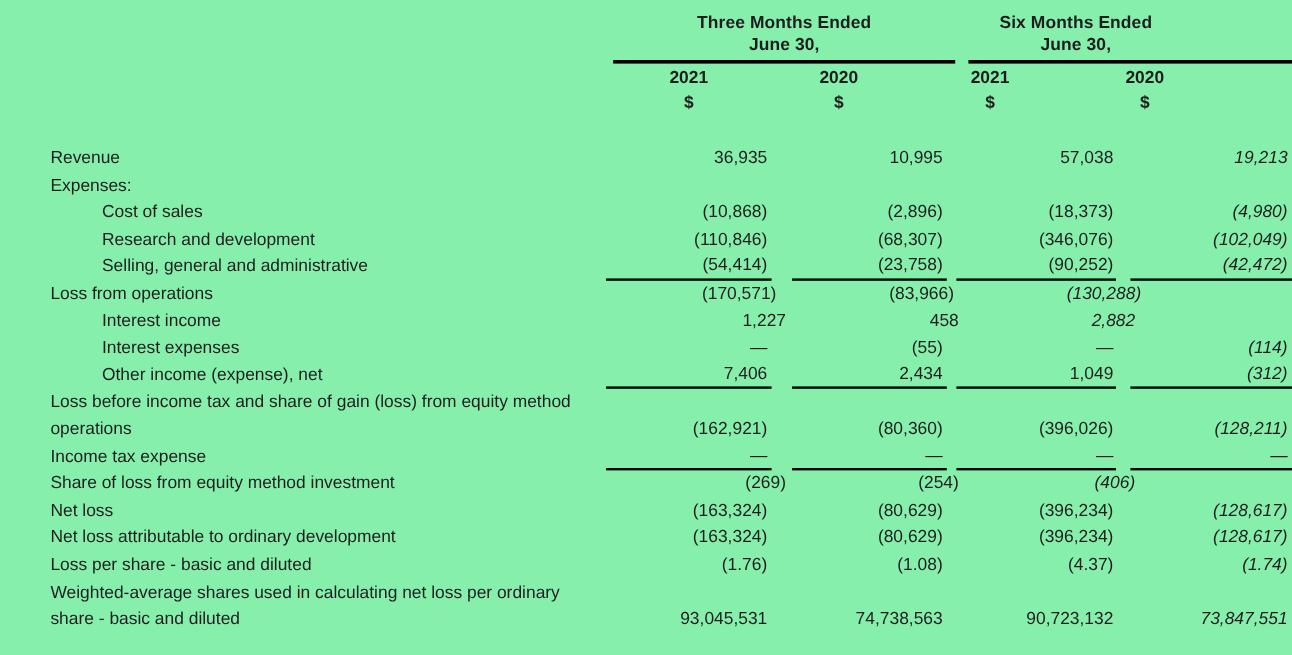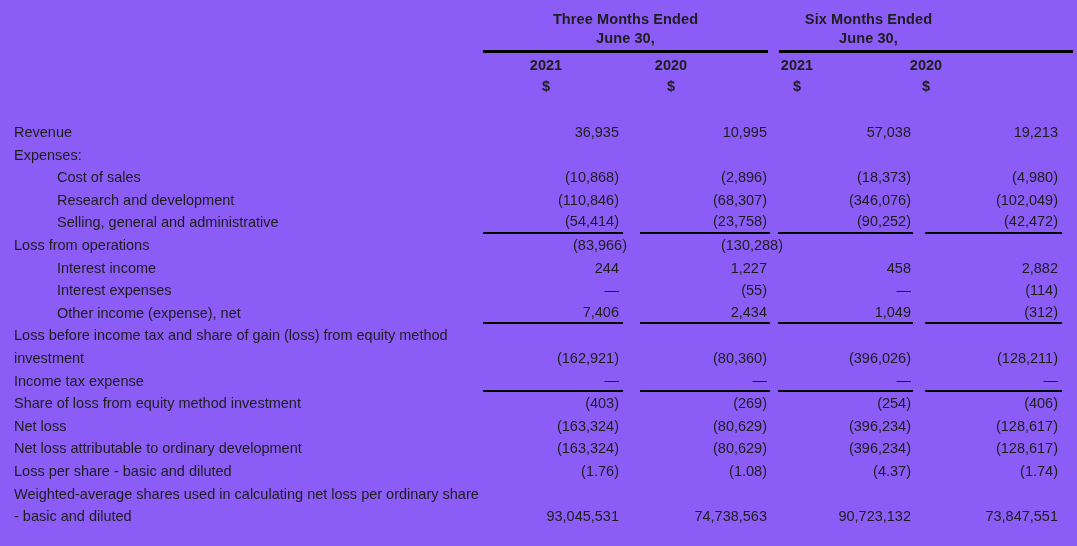--- a/index.html
+++ b/index.html
@@ -4,21 +4,21 @@
 <style>
   * { box-sizing: border-box; margin: 0; padding: 0; }
   html, body { background: #ffffff; }
   body {
     width: 1077px; height: 546px;
     font-family: "Liberation Sans", "DejaVu Sans", sans-serif;
     color: #1e1e1e;
     position: relative;
     overflow: hidden;
   }
-  .sheet { position: absolute; inset: 0; background: #8b5cf6; }
+  .sheet { position: absolute; inset: 0; background: #86efac; padding-left: 28px; }
 
   
   .thead { position: relative; height: 121px; font-weight: 700; font-size: 14.5px; }
   .gtitle {
     position: absolute; top: 10px; text-align: center; line-height: 19px;
     letter-spacing: 0.1px;
   }
   .gtitle.g1 { left: 483px; width: 285px; }
   .gtitle.g2 { left: 726px; width: 285px; }
   .grule { position: absolute; top: 50px; height: 2.5px; background: #000; }
@@ -43,21 +43,21 @@
   .row.tall .c-label { display: flex; align-items: flex-end; }
   .c-label .lbl { line-height: 22.6px; }
   .indent .lbl { padding-left: 43px; text-align: right; }
   .num { justify-content: flex-end; text-align: right; white-space: nowrap; }
   .c1 { width: 140px; padding-right: 4px; }
   .g1s { width: 17px; }
   .c2 { width: 130px; padding-right: 3px; }
   .g2s { width: 8px; }
   .c3 { width: 135px; padding-right: 2px; }
   .g3s { width: 12px; }
-  .c4 { width: 137px; padding-right: 4px; }
+  .c4 { width: 137px; padding-right: 4px; font-style: italic; }
   .rule-below .c1, .rule-below .c2, .rule-below .c3, .rule-below .c4 {
     border-bottom: 2.5px solid #000;
   }
 </style>
 </head>
 <body>
 
 <div class="sheet">
 
   <div class="thead">
@@ -147,32 +147,32 @@
         <div class="cell g2s"></div>
       <div class="cell num c3">(90,252)</div>
         <div class="cell g3s"></div>
       <div class="cell num c4">(42,472)</div>
     </div>
 
     <div class="row">
       <div class="cell c-label">
           <span class="lbl">Loss from operations</span>
         </div>
+      <div class="cell num c1">(170,571)</div>
         <div class="cell g1s"></div>
       <div class="cell num c2">(83,966)</div>
         <div class="cell g2s"></div>
         <div class="cell g3s"></div>
       <div class="cell num c4">(130,288)</div>
     </div>
 
     <div class="row indent">
       <div class="cell c-label">
           <span class="lbl">Interest income</span>
         </div>
-      <div class="cell num c1">244</div>
         <div class="cell g1s"></div>
       <div class="cell num c2">1,227</div>
         <div class="cell g2s"></div>
       <div class="cell num c3">458</div>
         <div class="cell g3s"></div>
       <div class="cell num c4">2,882</div>
     </div>
 
     <div class="row indent">
       <div class="cell c-label">
@@ -195,21 +195,21 @@
         <div class="cell g1s"></div>
       <div class="cell num c2">2,434</div>
         <div class="cell g2s"></div>
       <div class="cell num c3">1,049</div>
         <div class="cell g3s"></div>
       <div class="cell num c4">(312)</div>
     </div>
 
     <div class="row tall">
       <div class="cell c-label">
-          <span class="lbl">Loss before income tax and share of gain (loss) from equity method investment</span>
+          <span class="lbl">Loss before income tax and share of gain (loss) from equity method operations</span>
         </div>
       <div class="cell num c1">(162,921)</div>
         <div class="cell g1s"></div>
       <div class="cell num c2">(80,360)</div>
         <div class="cell g2s"></div>
       <div class="cell num c3">(396,026)</div>
         <div class="cell g3s"></div>
       <div class="cell num c4">(128,211)</div>
     </div>
 
@@ -223,21 +223,20 @@
         <div class="cell g2s"></div>
       <div class="cell num c3">—</div>
         <div class="cell g3s"></div>
       <div class="cell num c4">—</div>
     </div>
 
     <div class="row">
       <div class="cell c-label">
           <span class="lbl">Share of loss from equity method investment</span>
         </div>
-      <div class="cell num c1">(403)</div>
         <div class="cell g1s"></div>
       <div class="cell num c2">(269)</div>
         <div class="cell g2s"></div>
       <div class="cell num c3">(254)</div>
         <div class="cell g3s"></div>
       <div class="cell num c4">(406)</div>
     </div>
 
     <div class="row">
       <div class="cell c-label">

